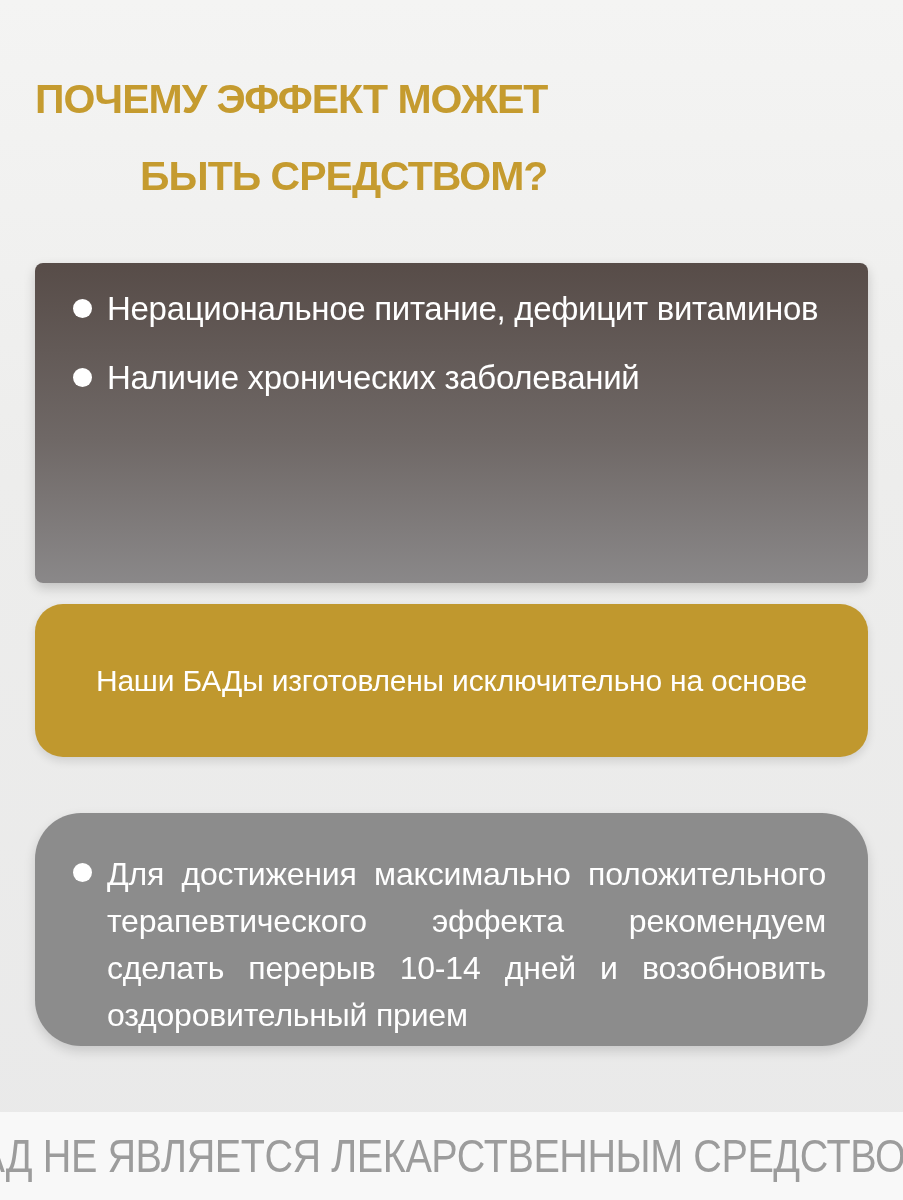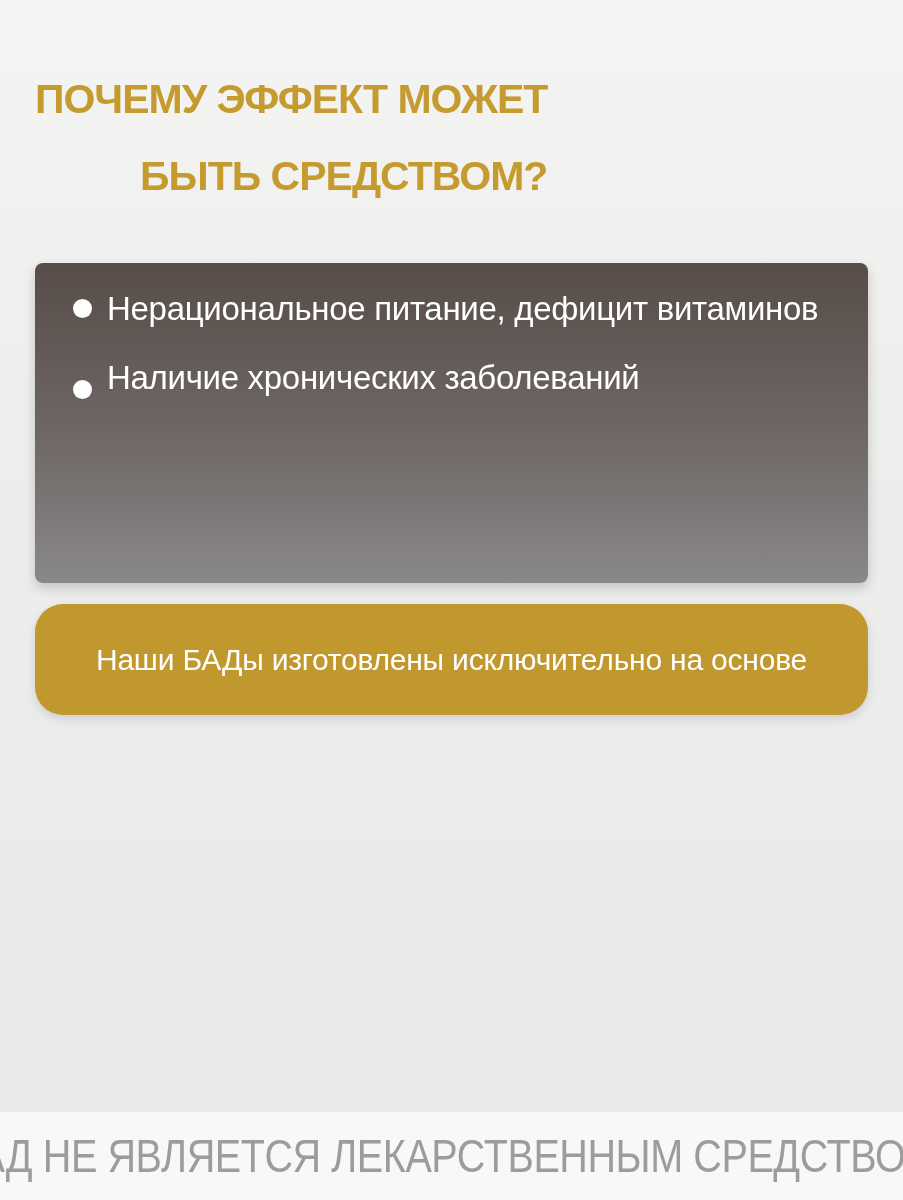--- a/index.html
+++ b/index.html
@@ -23,34 +23,34 @@
   
   .reasons-card{
     position:absolute;left:35px;top:219px;width:833px;height:320px;
     box-sizing:border-box;padding:25px 36px 24px 36px;
     border-radius:8px;
     background:linear-gradient(180deg,#574c48 0%,#6f6866 55%,#8a8889 100%);
     box-shadow:0 5px 12px rgba(0,0,0,0.18);
     margin-top:44px;
   }
   .bullet-row{display:flex;align-items:flex-start;}
-  .bullet-row + .bullet-row{margin-top:27px;align-items:flex-end;}
+  .bullet-row + .bullet-row{margin-top:27px;}
   .bullet-dot{
     flex:none;width:19px;height:19px;border-radius:50%;
     background:#ffffff;margin:11px 15px 0 2px;
   }
   .bullet-text{
     color:#ffffff;font-size:33px;line-height:42px;letter-spacing:-0.3px;
   }
   .bullet-text .b-line{display:block;}
   .bullet-text .b-line:empty{display:none;}
 
   
   .highlight-box{
-    position:absolute;left:35px;top:604px;width:833px;height:111px;
+    position:absolute;left:35px;top:604px;width:833px;height:153px;
     box-sizing:border-box;border-radius:28px;
     background:#c0982e;
     display:flex;flex-direction:column;justify-content:center;
     text-align:center;
     box-shadow:0 4px 10px rgba(0,0,0,0.12);
   }
   .highlight-box .h-line{
     display:block;color:#ffffff;
     font-size:30px;line-height:42px;letter-spacing:-0.2px;
   }
@@ -102,18 +102,24 @@
       <span class="bullet-text">
         <span class="b-line">Наличие хронических заболеваний</span>
       </span>
     </div>
   </div>
 
   <div class="highlight-box">
     <span class="h-line">Наши БАДы изготовлены исключительно на основе</span>
   </div>
 
+  <div class="advice-card">
+    <div class="bullet-row">
+      <span class="bullet-dot"></span>
+      <span class="advice-text">Для достижения максимально положительного терапевтического эффекта рекомендуем сделать перерыв 10-14 дней и возобновить оздоровительный прием</span>
+    </div>
+  </div>
 
   <div class="disclaimer-bar">
     <span class="disclaimer-text">БАД НЕ ЯВЛЯЕТСЯ ЛЕКАРСТВЕННЫМ СРЕДСТВОМ!</span>
   </div>
 
 </div>
 
 </body></html>

